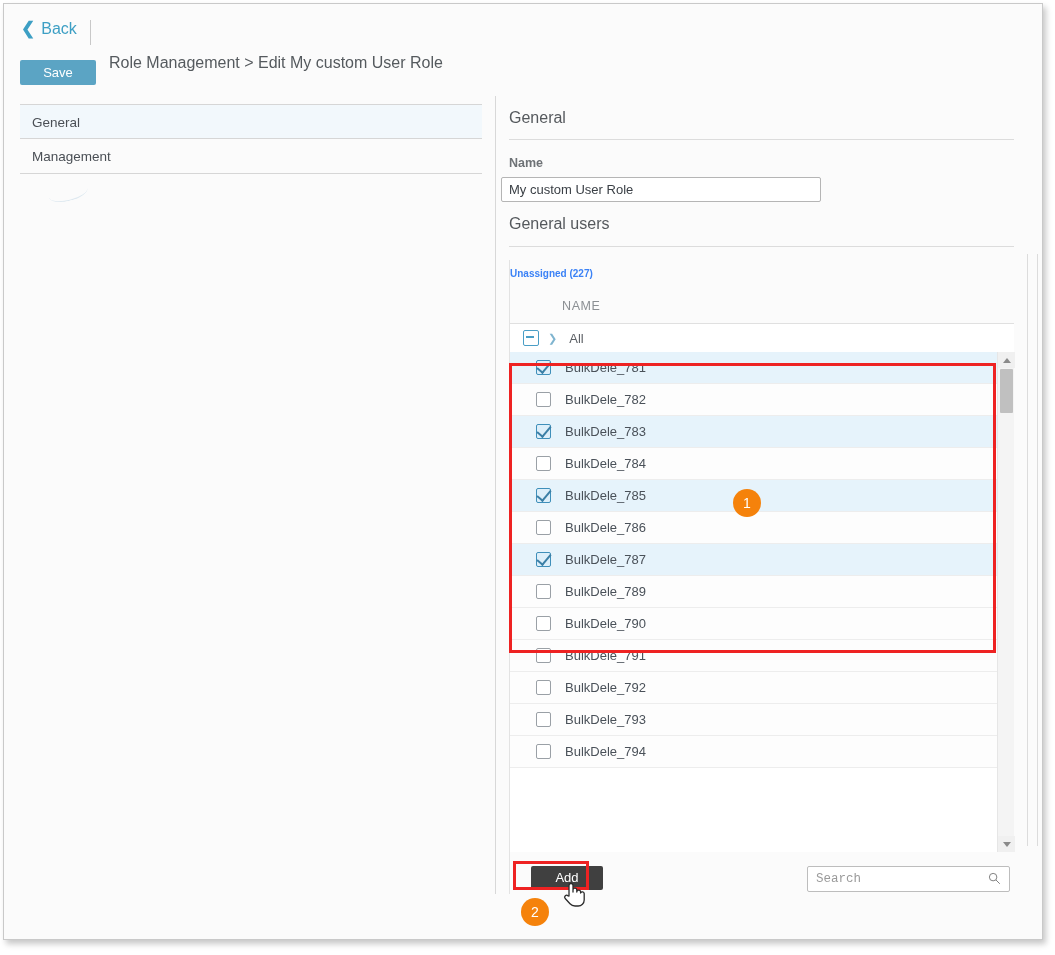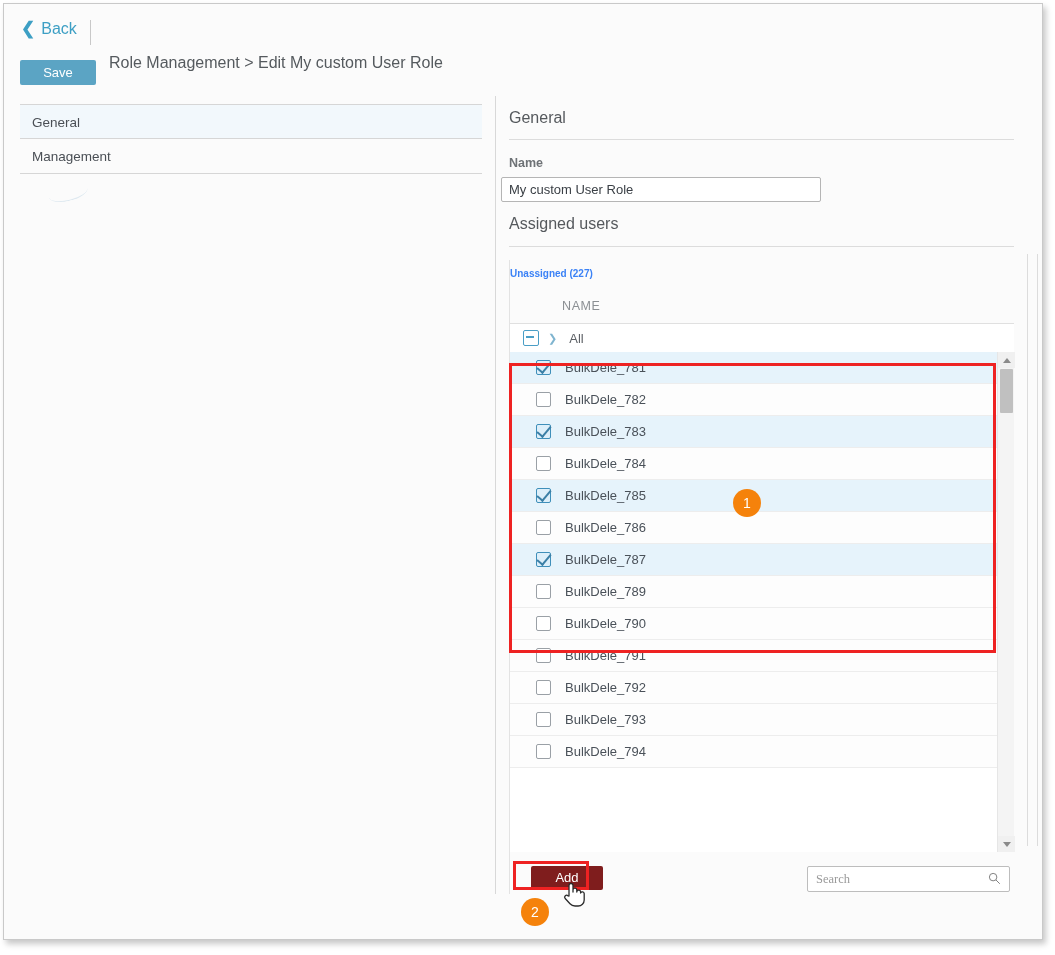--- a/index.html
+++ b/index.html
@@ -338,21 +338,21 @@
     background: #fbfbfb;
   }
 
   
   .add-btn {
     position: absolute;
     left: 21px;
     bottom: 4px;
     width: 72px;
     height: 24px;
-    background: #7f1d1d;
+    background: #404040;
     border: none;
     border-radius: 2px;
     color: #ffffff;
     font-size: 13px;
     cursor: pointer;
     font-family: "Liberation Sans", sans-serif;
     padding: 0;
     line-height: 24px;
     text-align: center;
   }
@@ -372,21 +372,21 @@
     left: 0; top: 0;
     width: 172px;
     height: 24px;
     border: none;
     outline: none;
     background: transparent;
     font-size: 12.5px;
     color: #444;
     padding: 0 8px;
     box-sizing: border-box;
-    font-family: Liberation Serif, serif;
+    font-family: Liberation Mono, monospace;
   }
   .search-input::placeholder { color: #9a9a9a; }
   .mag {
     position: absolute;
     right: 8px;
     top: 5px;
     width: 13px;
     height: 13px;
   }
 
@@ -453,21 +453,21 @@
     </div>
 
     <div class="right-panel">
 
       <div class="section-title" id="sec-general">General</div>
       <div class="rule" id="rule1"></div>
 
       <div class="field-label">Name</div>
       <input class="name-input" type="text" value="My custom User Role" style="">
 
-      <div class="section-title" id="sec-assigned">Assigned users</div>
+      <div class="section-title" id="sec-assigned">General users</div>
       <div class="rule" id="rule2"></div>
 
       <div class="listbox-outer">
 
         <div class="unassigned-label">Unassigned (227)</div>
         <div class="col-head">NAME</div>
 
         <div class="list-wrap">
           <div class="list-inner">
 

